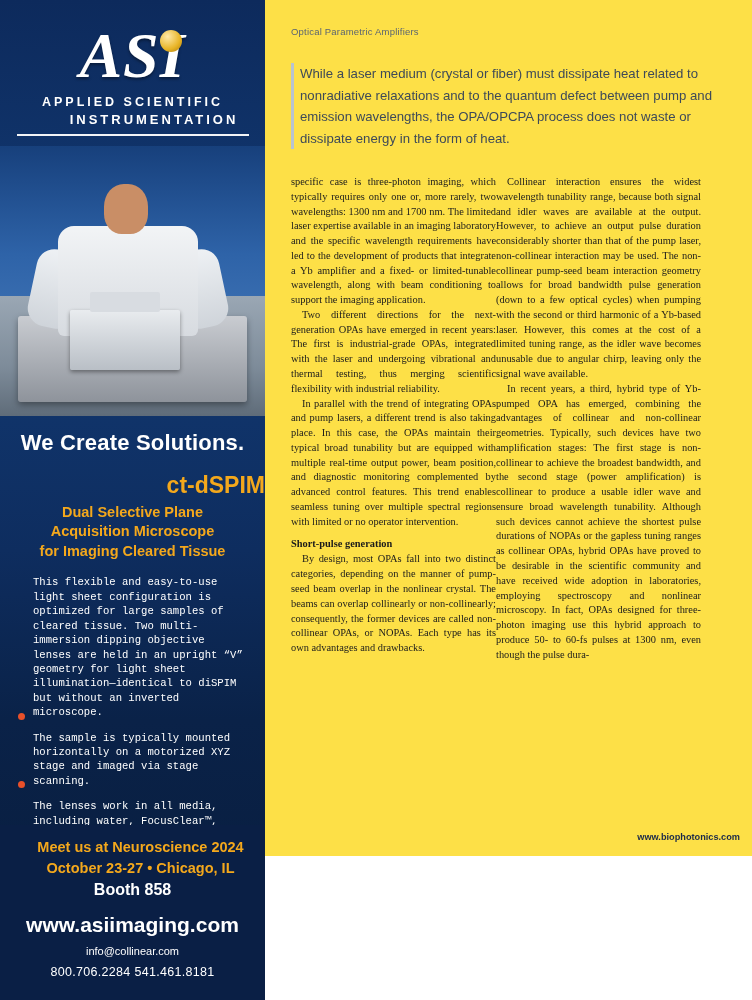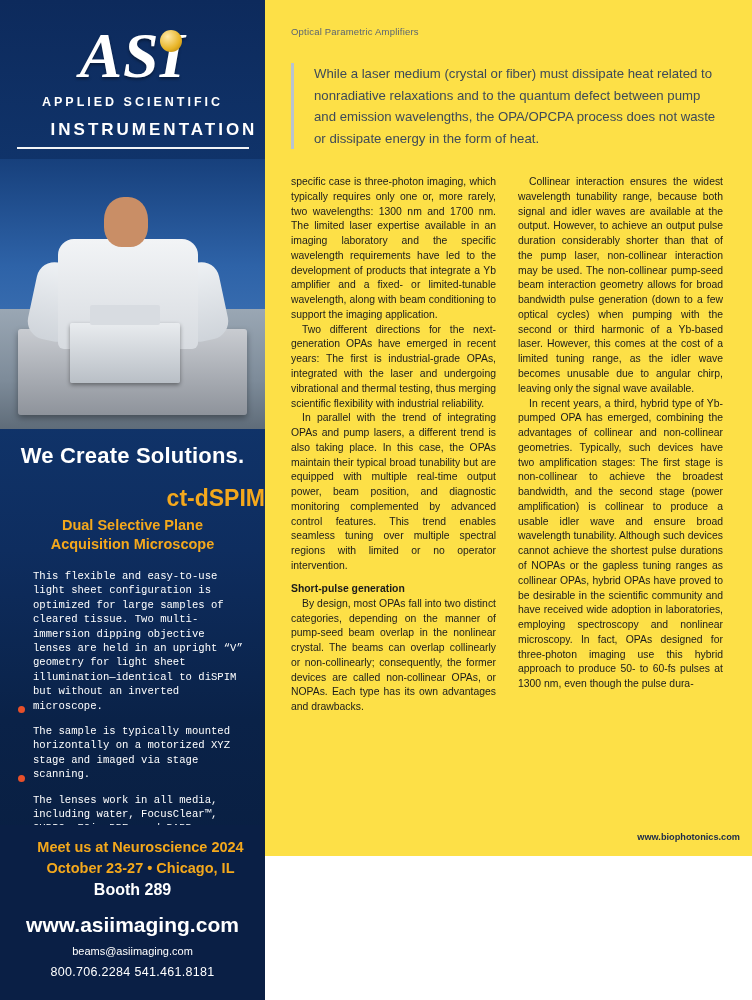--- a/index.html
+++ b/index.html
@@ -54,22 +54,22 @@
     z-index: 4;
   }
   .asi-sub1 {
     margin-top: 8px;
     font-size: 12.5px;
     letter-spacing: 3.0px;
     font-weight: bold;
     color: #ffffff;
   }
   .asi-sub2 {
-    margin-top: 11px;
-    font-size: 17px;
+    margin-top: 3px;
+    font-size: 13px;
     letter-spacing: 3.0px;
     font-weight: bold;
     color: #ffffff;
     padding-left: 43px;
   }
   .logo-rule {
     width: 232px;
     height: 2px;
     background: #ffffff;
     margin: 7px auto 0 auto;
@@ -242,32 +242,32 @@
     background: #fde047;
   }
   .running-head {
     font-size: 9.5px;
     color: #5a6472;
     letter-spacing: 0.2px;
     margin-bottom: 26px;
   }
   .pullquote {
     border-left: 3px solid #b9c3cf;
-    padding-left: 20px;
+    padding-left: 6px;
     margin-bottom: 26px;
   }
   .pullquote p {
     margin: 0;
     font-size: 13.2px;
     line-height: 1.63;
     color: #3e4a58;
   }
   .cols {
     display: flex;
-    gap: 22px;
+    font-family: Liberation Serif, serif;
   }
   .col {
     width: 205px;
     flex: 0 0 205px;
   }
   .col p {
     margin: 0;
     font-size: 10.4px;
     line-height: 1.42;
     color: #1b1b1b;
@@ -315,20 +315,21 @@
       <div class="photo-person-head"></div>
       <div class="photo-instr"></div>
     </div>
 
     <div class="tagline">We Create Solutions.</div>
 
     <div class="prod-title">ct-dSPIM</div>
     <div class="prod-sub">
       <div>Dual Selective Plane</div>
       <div>Acquisition Microscope</div>
+      <div>for Imaging Cleared Tissue</div>
     </div>
 
     <div class="bullets">
       <div class="bullet">
         <span class="bullet-dot"></span>
         <span class="bullet-text">This flexible and easy-to-use light sheet configuration is optimized for large samples of cleared tissue. Two multi-immersion dipping objective lenses are held in an upright “V” geometry for light sheet illumination—identical to diSPIM but without an inverted microscope.</span>
       </div>
       <div class="bullet">
         <span class="bullet-dot"></span>
         <span class="bullet-text">The sample is typically mounted horizontally on a motorized XYZ stage and imaged via stage scanning.</span>
@@ -339,23 +340,23 @@
       </div>
       <div class="bullet">
         <span class="bullet-dot"></span>
         <span class="bullet-text">Acquisition speed is camera-limited.</span>
       </div>
     </div>
 
     <div class="ad-footer">
       <div class="meet">Meet us at Neuroscience 2024</div>
       <div class="meet">October 23-27 • Chicago, IL</div>
-      <div class="booth">Booth 289</div>
+      <div class="booth">Booth 858</div>
       <div class="ad-url">www.asiimaging.com</div>
-      <div class="ad-email">beams@asiimaging.com</div>
+      <div class="ad-email">info@collinear.com</div>
       <div class="ad-phone">800.706.2284   541.461.8181</div>
     </div>
   </aside>
 
   <main class="content">
     <div class="running-head">Optical Parametric Amplifiers</div>
 
     <div class="pullquote">
       <p>While a laser medium (crystal or fiber) must dissipate heat related to nonradiative relaxations and to the quantum defect between pump and emission wavelengths, the OPA/OPCPA process does not waste or dissipate energy in the form of heat.</p>
     </div>

